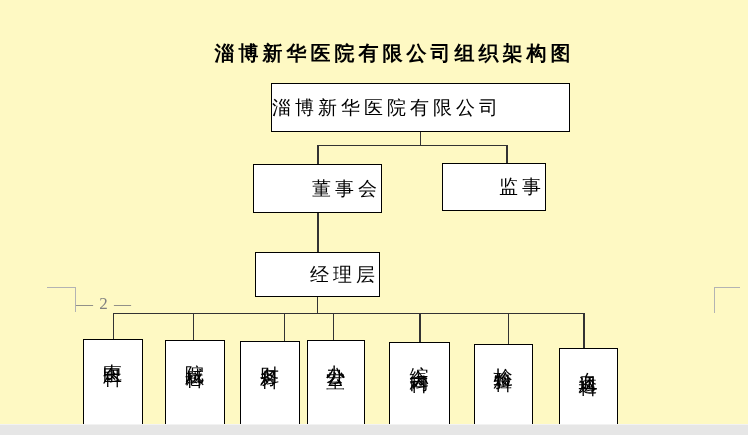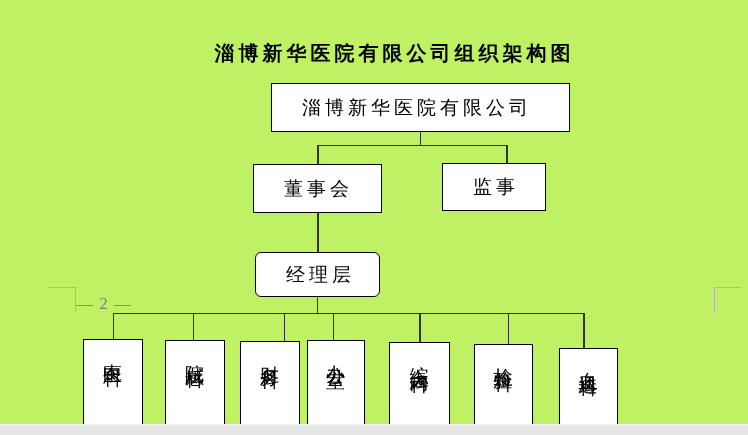--- a/index.html
+++ b/index.html
@@ -1,21 +1,21 @@
 <!DOCTYPE html>
 <html><head>
 <meta charset="utf-8">
 <style>
   * { margin: 0; padding: 0; box-sizing: border-box; }
   body { background: #ffffff; }
   .page {
     position: relative;
     width: 748px;
     height: 435px;
-    background: #bef264;
+    background: #fef9c3;
     overflow: hidden;
     font-family: "Liberation Serif", "DejaVu Serif", serif;
     color: #000;
   }
   .doc-title {
     position: absolute;
     left: 75px; top: 40px; width: 639px;
     text-align: center;
     font-size: 20px;
     font-weight: bold;
@@ -23,23 +23,22 @@
     white-space: nowrap;
   }
   .node {
     position: absolute;
     border: 1.5px solid #000;
     background: #fff;
     font-size: 19px;
     letter-spacing: 4px;
     display: flex;
     align-items: center;
-    justify-content: flex-start;
+    justify-content: flex-end;
     white-space: nowrap;
-    padding-left: 30px;
   }
   .node.left-text { justify-content: flex-start; }
   .dept {
     position: absolute;
     border: 1.5px solid #000;
     background: #fff;
     font-size: 19px;
     display: flex;
     justify-content: center;
     padding-top: 8px;
@@ -95,21 +94,21 @@
 
   <div class="node" style="left:253px; top:164px; width:129px; height:49px;">
     <span>董事会</span>
   </div>
   <div class="node" style="left:442px; top:163px; width:104px; height:48px;">
     <span>监事</span>
   </div>
 
   <div class="line" style="left:317.3px; top:213px; width:1.5px; height:39px;"></div>
 
-  <div class="node" style="left:255px; top:252px; width:125px; height:45px;border-radius:6px;">
+  <div class="node" style="left:255px; top:252px; width:125px; height:45px;">
     <span>经理层</span>
   </div>
 
   <div class="line" style="left:316.5px; top:297px; width:1.5px; height:16.5px;"></div>
   <div class="line" style="left:112.5px; top:312.5px; width:471px; height:1.5px;"></div>
   <div class="line" style="left:112.5px; top:313px; width:1.5px; height:27px;"></div>
   <div class="line" style="left:192.5px; top:313px; width:1.5px; height:27px;"></div>
   <div class="line" style="left:283.5px; top:313px; width:1.5px; height:29px;"></div>
   <div class="line" style="left:332.5px; top:313px; width:1.5px; height:28px;"></div>
   <div class="line" style="left:419.3px; top:313px; width:1.5px; height:30px;"></div>

